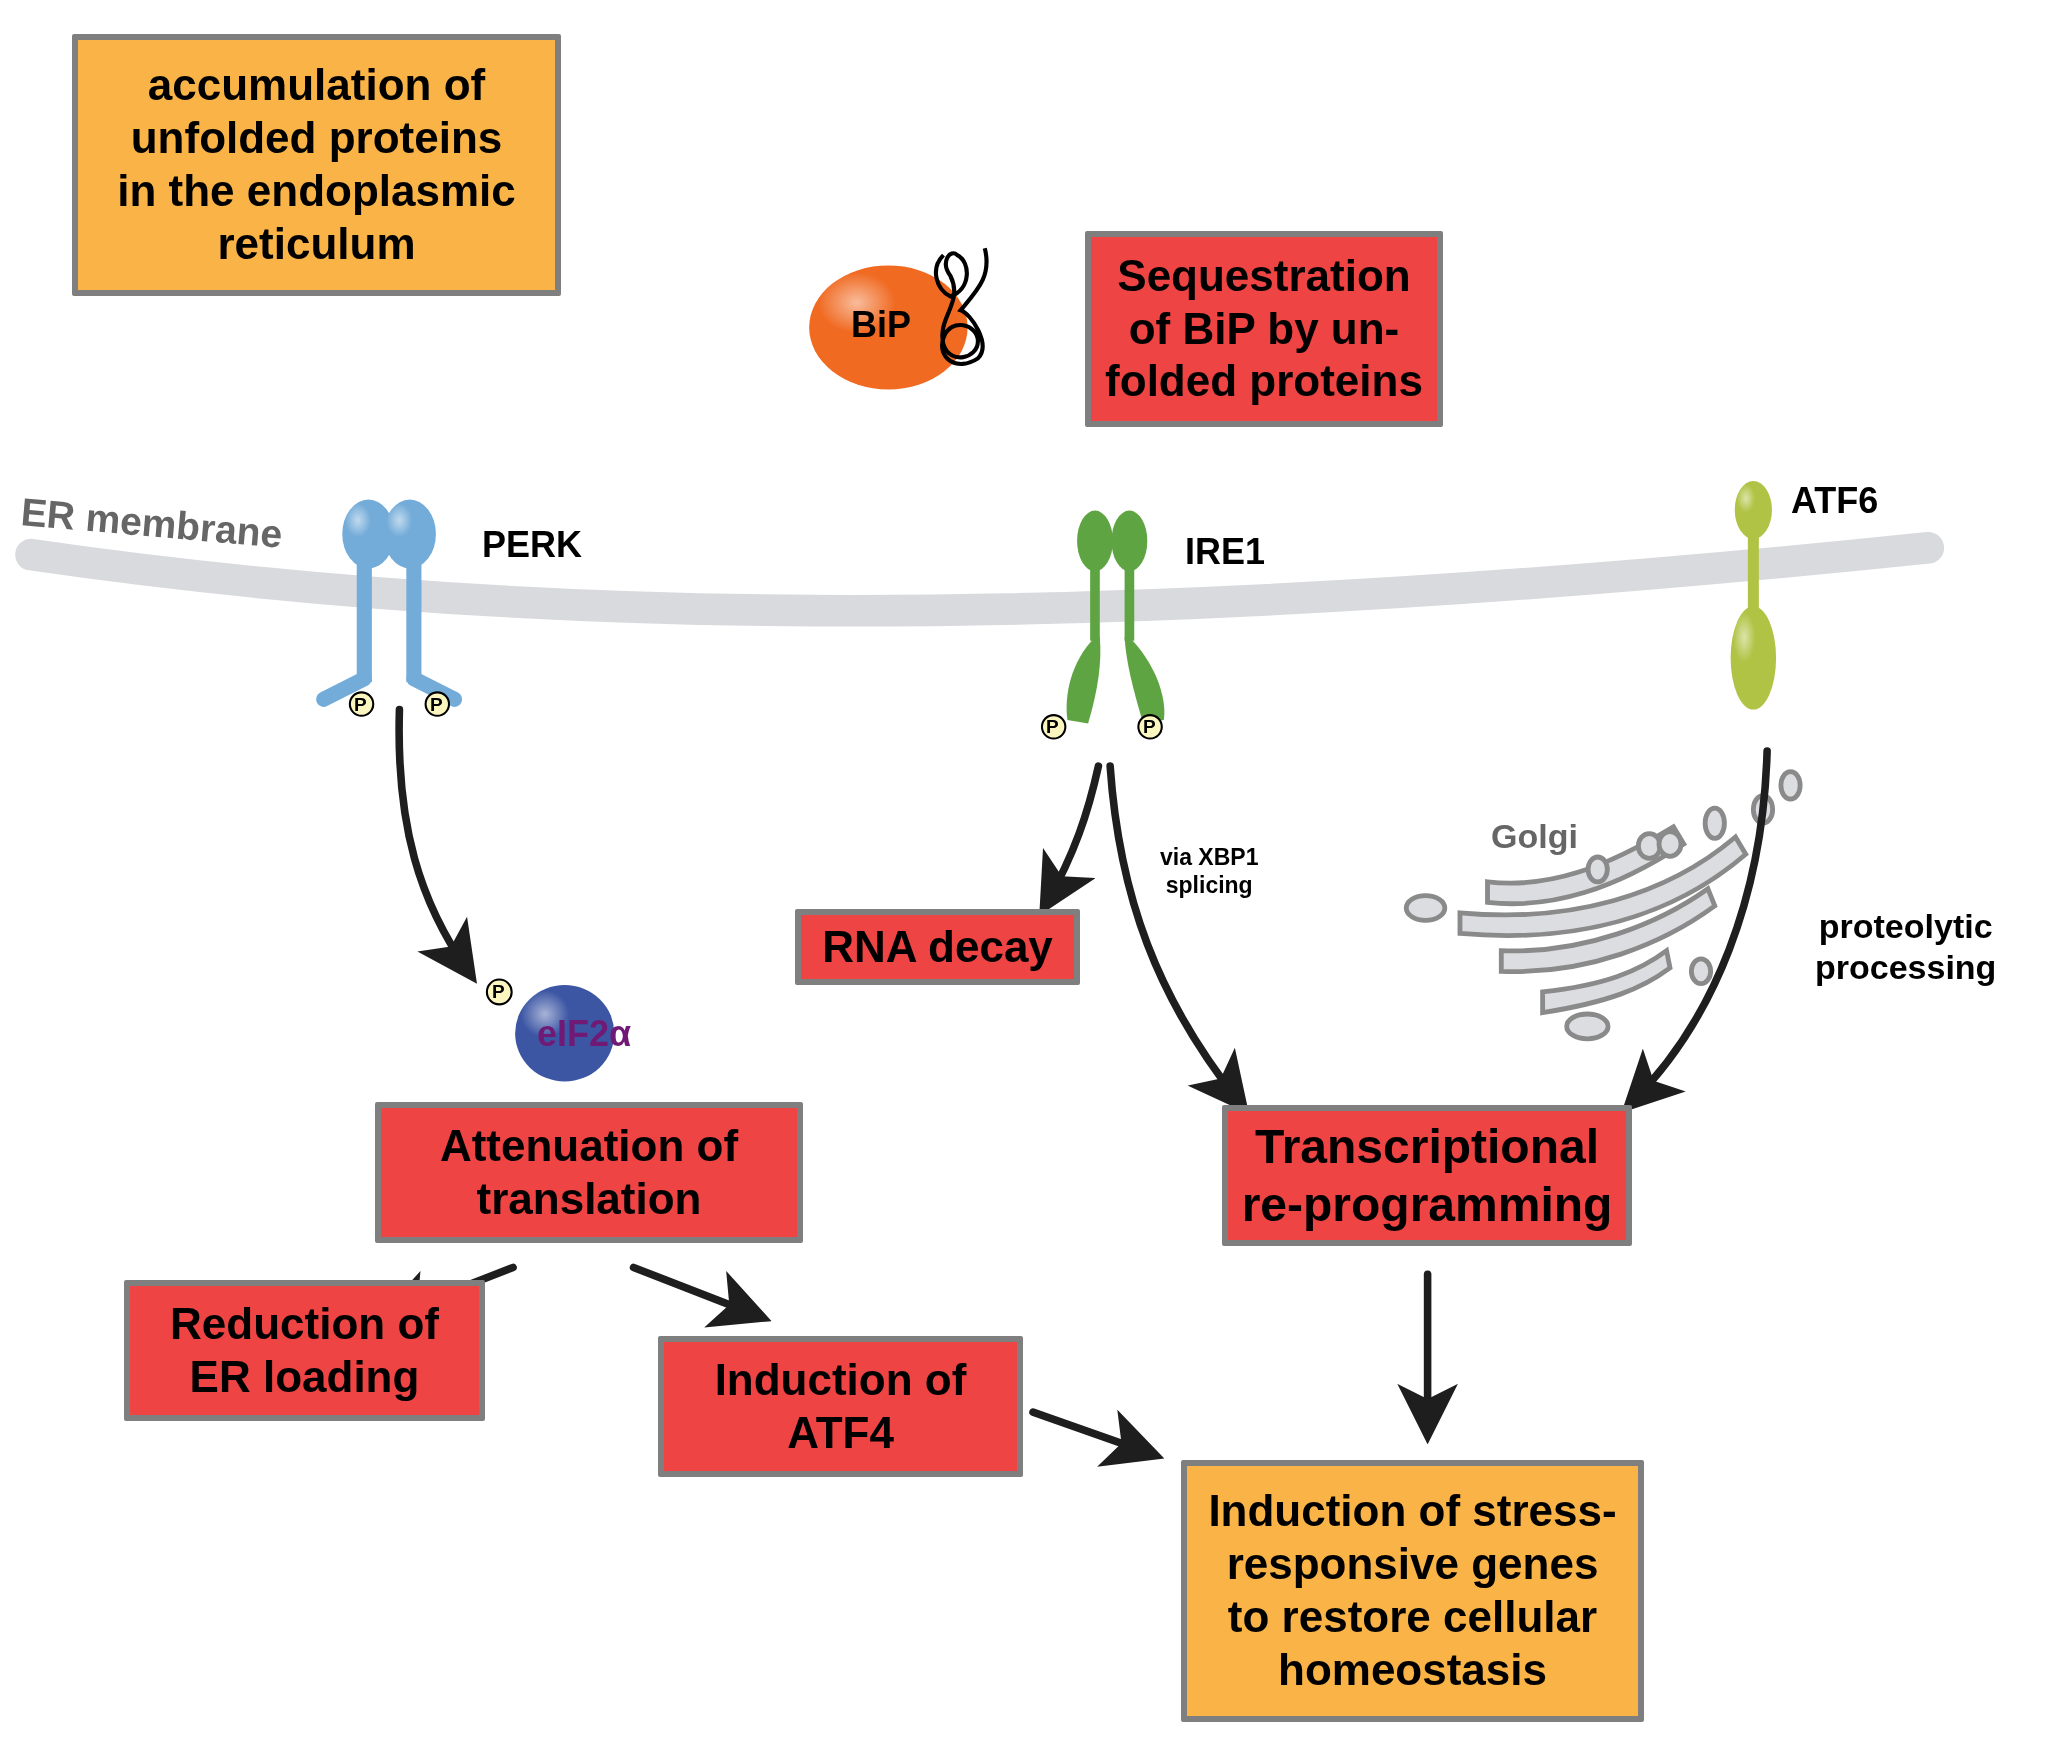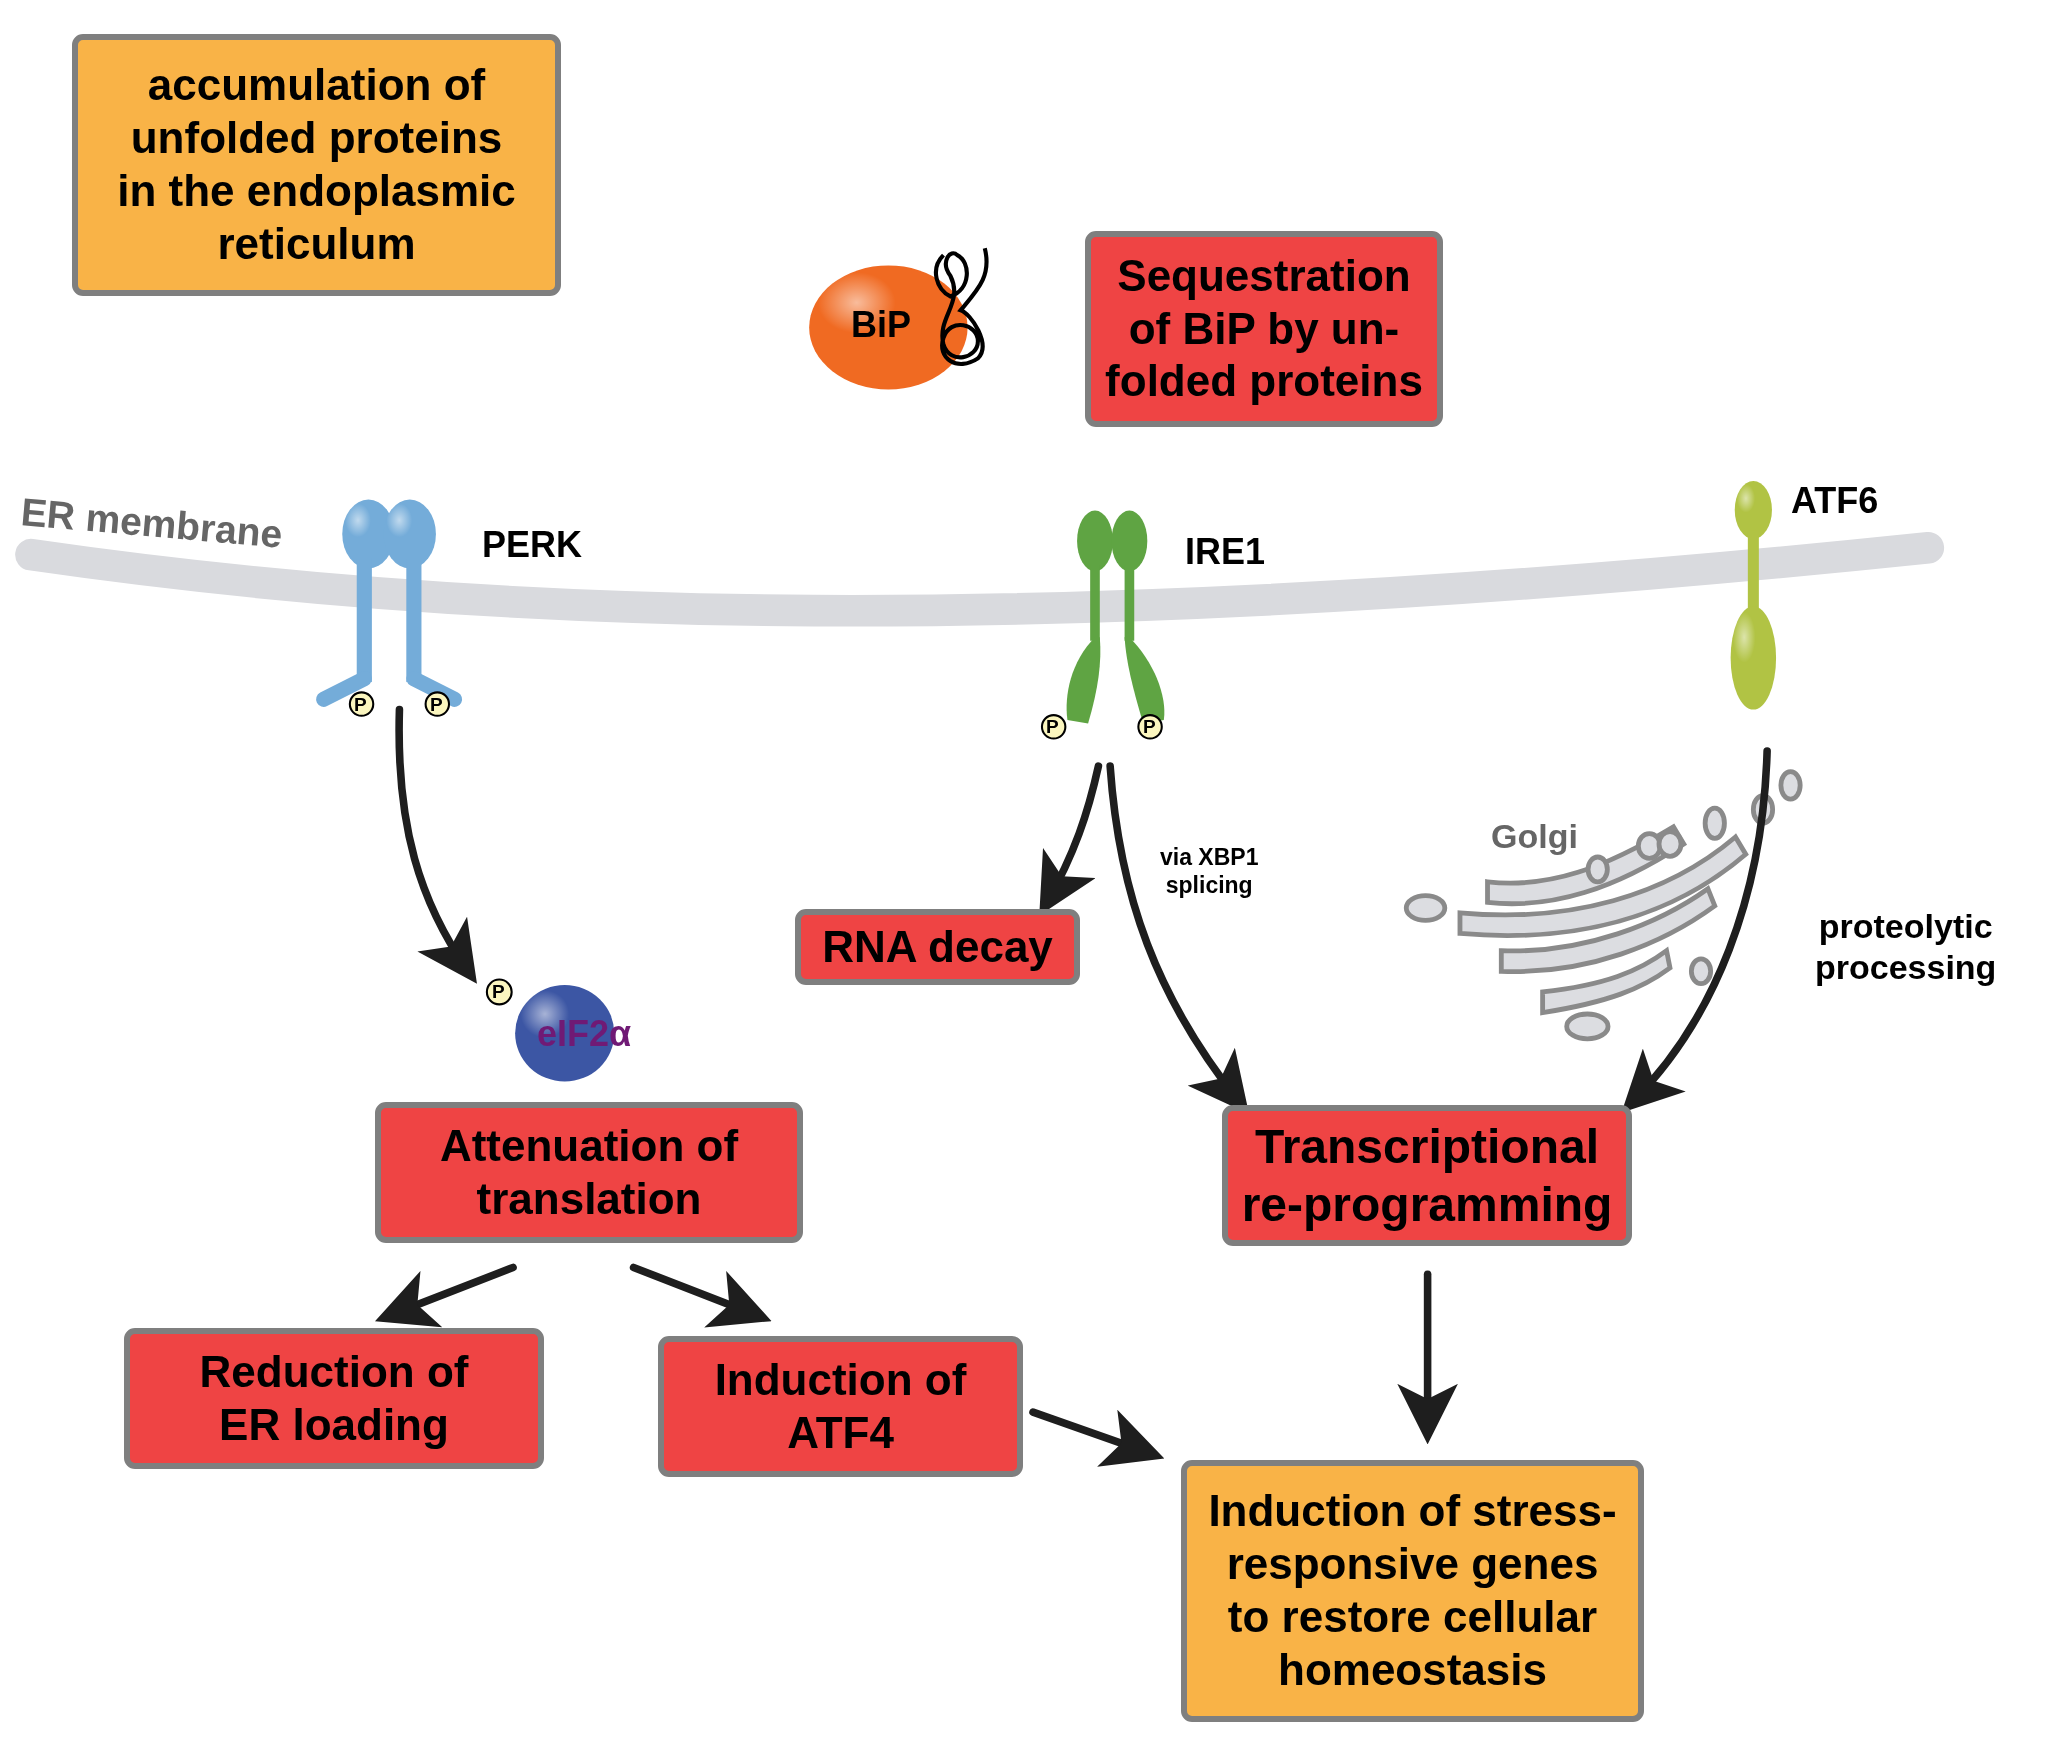--- a/index.html
+++ b/index.html
@@ -1,19 +1,19 @@
 <!DOCTYPE html>
 <html style="font-size:11px"><head>
 <meta charset="utf-8">
 <style>
   html, body { margin: 0; padding: 0; background: #ffffff; }
   body { width: 2066px; height: 1756px; position: relative; overflow: hidden;
          font-family: "Liberation Sans", sans-serif; }
   #stage { position: absolute; left: 0; top: 0; width: 2066px; height: 1756px; }
-  .box { position: absolute; box-sizing: border-box; border: 6.2px solid #7f7f7f; border-radius: 11px;
+  .box { position: absolute; box-sizing: border-box; border: 6.2px solid #7f7f7f; border-radius: 2px;
          display: flex; align-items: center; justify-content: center; text-align: center;
          font-family: "Liberation Sans", sans-serif; font-weight: bold; color: #000;
          white-space: pre-line; line-height: 1.2; }
   .box.orange { background: #f9b347; }
   .box.yellow { background: #ef4444; }
   .lbl { position: absolute; font-family: "Liberation Sans", sans-serif; font-weight: bold;
          color: #000; white-space: pre-line; line-height: 1.2; text-align: center; }
   .gray { color: #666; }
 </style>
 </head>
@@ -111,21 +111,21 @@
   <div class="box orange" style="left:72px;top:34px;width:489px;height:262px;font-size:44px;">accumulation of
 unfolded proteins
 in the endoplasmic
 reticulum</div>
   <div class="box yellow" style="left:1085px;top:231px;width:358px;height:196px;font-size:44px;">Sequestration
 of BiP by un-
 folded proteins</div>
   <div class="box yellow" style="left:795px;top:909px;width:285px;height:76px;font-size:44px;">RNA decay</div>
   <div class="box yellow" style="left:375px;top:1102px;width:428px;height:141px;font-size:44px;">Attenuation of
 translation</div>
-  <div class="box yellow" style="left:124px;top:1328px;width:420px;height:141px;font-size:44px;">Reduction of
+  <div class="box yellow" style="left:124px;top:1280px;width:361px;height:141px;font-size:44px;">Reduction of
 ER loading</div>
   <div class="box yellow" style="left:658px;top:1336px;width:365px;height:141px;font-size:44px;">Induction of
 ATF4</div>
   <div class="box yellow" style="left:1222px;top:1105px;width:410px;height:141px;font-size:48px;">Transcriptional
 re-programming</div>
   <div class="box orange" style="left:1181px;top:1460px;width:463px;height:262px;font-size:44px;">Induction of stress-
 responsive genes
 to restore cellular
 homeostasis</div>
 

